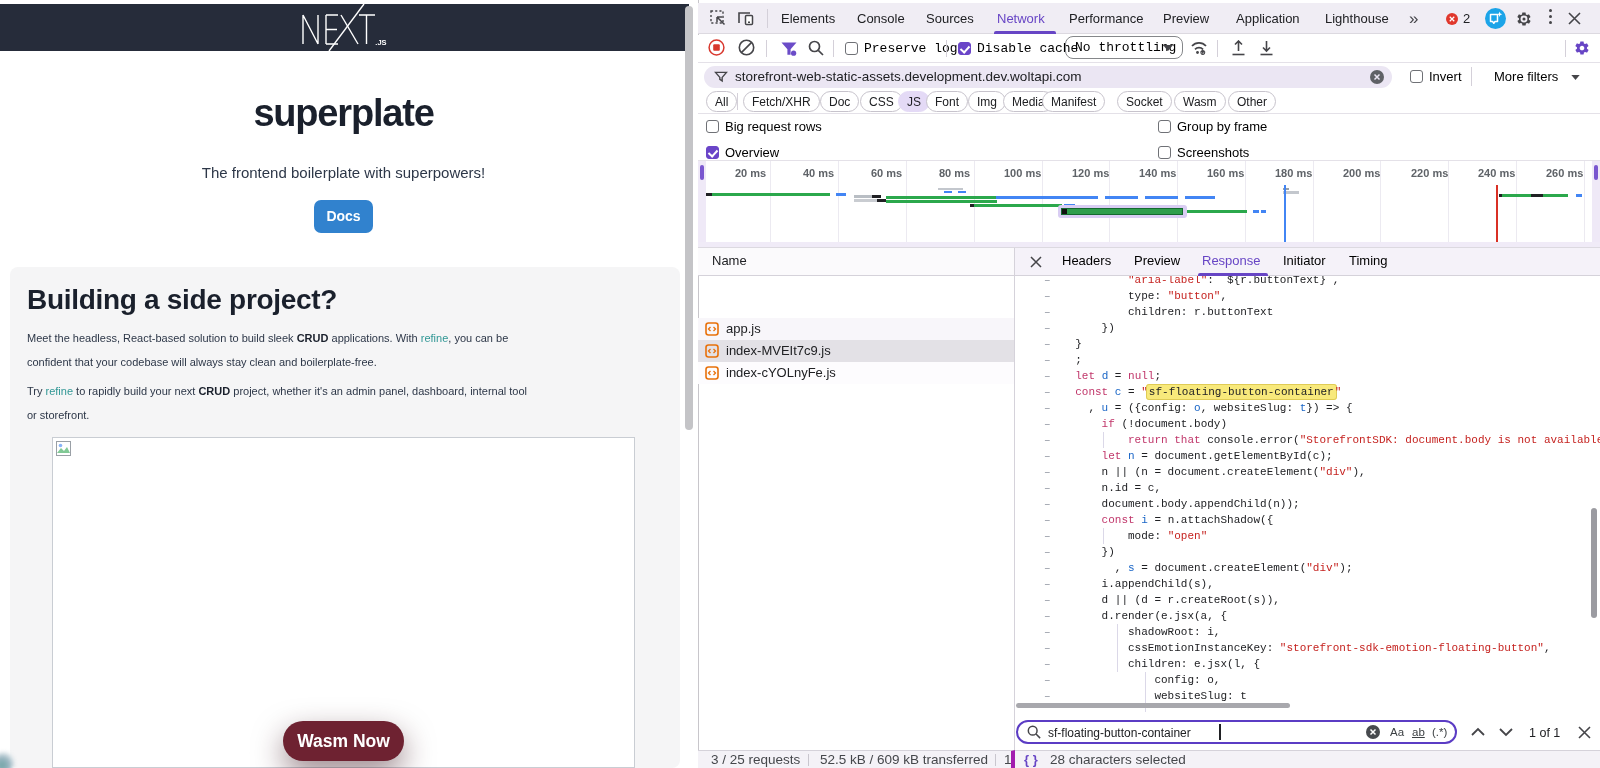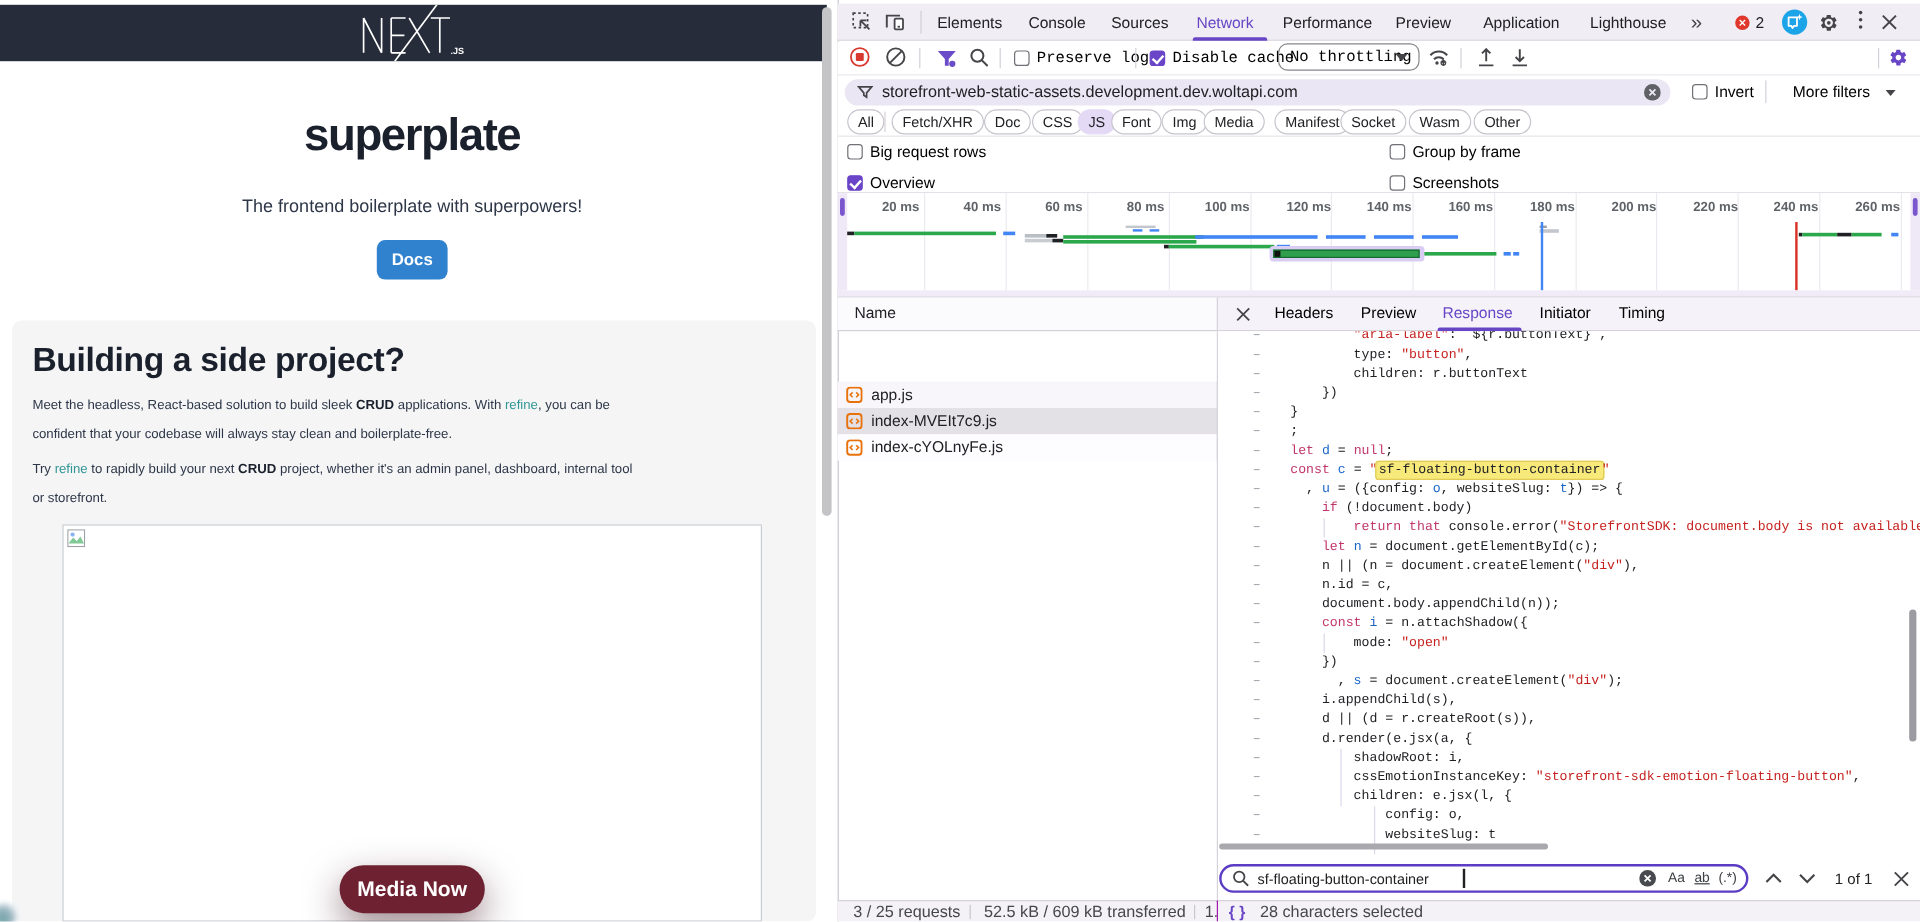--- a/index.html
+++ b/index.html
@@ -46,21 +46,21 @@
   #overview { position:absolute; left:698px; top:161px; width:902px; height:81px; background:#fff;font-weight:bold; }
   #ovbottom { position:absolute; left:698px; top:242px; width:902px; height:6px; background:#f0ebf7; border-bottom:1px solid #dcd9e0; }
   .tab1 { position:absolute; top:0; height:31px; line-height:31px; color:#202124; font-size:13px; }
   .chip { position:absolute; top:1px; height:21px; line-height:20px; padding:0 8px; border:1px solid #c7c3cc;
          border-radius:11px; font-size:12px; color:#202124; background:#fff; }
   .chip.on { background:#e4daf6; border-color:#e4daf6; color:#1f1f24; }
   
   #namehdr { position:absolute; left:698px; top:248px; width:317px; height:28px; background:#fbfafc; border-bottom:1px solid #d5d2da; border-right:1px solid #d5d2da;}
   #rtabs { position:absolute; left:1015px; top:248px; width:585px; height:28px; background:#f5f2f9; border-bottom:1px solid #d5d2da; }
   .reqrow { position:absolute; left:698px; width:317px; height:22px; border-right:1px solid #d5d2da;margin-top:42px; }
-  #statusL { position:absolute; left:698px; top:750px; width:317px; height:18px; background:#f4f2f7; border-top:1px solid #d5d2da; border-right:1px solid #a21caf; overflow:hidden;}
+  #statusL { position:absolute; left:698px; top:750px; width:317px; height:18px; background:#f4f2f7; border-top:1px solid #d5d2da; border-right:4px solid #a21caf; overflow:hidden;}
   #statusR { position:absolute; left:1015px; top:750px; width:585px; height:18px; background:#f4f2f7; border-top:1px solid #d5d2da; }
   .st { position:absolute; top:0; height:18px; line-height:18px; font-size:13.5px; color:#45474b; white-space:nowrap; }
   
   #code { position:absolute; left:1015px; top:276px; width:585px; height:436px; overflow:hidden; background:#fff; }
   pre { font-family:"Liberation Mono", monospace; font-size:11px; line-height:16px; }
   #gut { position:absolute; left:29px; top:-4px; color:#9095a0; }
   #src { position:absolute; left:47px; top:-4px; color:#202124; }
   .kw { color:#c0366a; }
   .str { color:#c5221f; }
   .vr { color:#1a66c7; }
@@ -89,21 +89,21 @@
   <div id="card">
     <div id="h2">Building a side project?</div>
     <div class="para" id="p1">Meet the headless, React-based solution to build sleek <b>CRUD</b> applications. With <span class="tl">refine</span>, you can be<br>confident that your codebase will always stay clean and boilerplate-free.</div>
     <div class="para" id="p2">Try <span class="tl">refine</span> to rapidly build your next <b>CRUD</b> project, whether it's an admin panel, dashboard, internal tool<br>or storefront.</div>
     <div id="whitebox">
       <svg width="15" height="15" style="position:absolute;left:3px;top:3px" viewBox="0 0 15 15">
         <rect x="0.5" y="0.5" width="14" height="14" fill="#fff" stroke="#9aa0a6"></rect>
         <circle cx="4.5" cy="4.5" r="1.8" fill="#8ab4f8"></circle>
         <path d="M1,12 L5,7 L8,10 L11,6 L14,12 Z" fill="#81c995"></path>
       </svg>
-      <div id="ordernow">Media Now</div>
+      <div id="ordernow">Wasm Now</div>
     </div>
   </div>
   <div style="position:absolute;left:-6px;top:752px;width:20px;height:22px;border-radius:50%;background:radial-gradient(circle at 40% 60%, #6fa3a4 0%, #9fb8c4 45%, #e8eef0 75%, #fff 100%);filter:blur(2px);"></div>
   <div id="pagescroll"></div>
 </div>
 
 <div id="dt"></div>
 <div id="tabbar">
 
   <svg class="abs" style="left:12px;top:7px" width="17" height="17" viewBox="0 0 17 17">
@@ -230,21 +230,21 @@
 <div id="chiprow">
   <div class="chip" style="left:8px">All</div>
   <div class="sep" style="left:39px;top:3px;height:17px"></div>
   <div class="chip" style="left:45px">Fetch/XHR</div>
   <div class="chip" style="left:122px">Doc</div>
   <div class="chip" style="left:162px">CSS</div>
   <div class="chip on" style="left:200px">JS</div>
   <div class="chip" style="left:228px">Font</div>
   <div class="chip" style="left:270px">Img</div>
   <div class="chip" style="left:305px">Media</div>
-  <div class="chip" style="left:364px">Manifest</div>
+  <div class="chip" style="left:344px">Manifest</div>
   <div class="chip" style="left:419px">Socket</div>
   <div class="chip" style="left:476px">Wasm</div>
   <div class="chip" style="left:530px">Other</div>
 </div>
 <div id="checks">
   <span class="cb" style="left:8px;top:6px"></span>
   <div class="lbl" style="left:27px;top:5px">Big request rows</div>
   <span class="cb" style="left:460px;top:6px"></span>
   <div class="lbl" style="left:479px;top:5px">Group by frame</div>
   <span class="cb on" style="left:8px;top:32px"></span>

